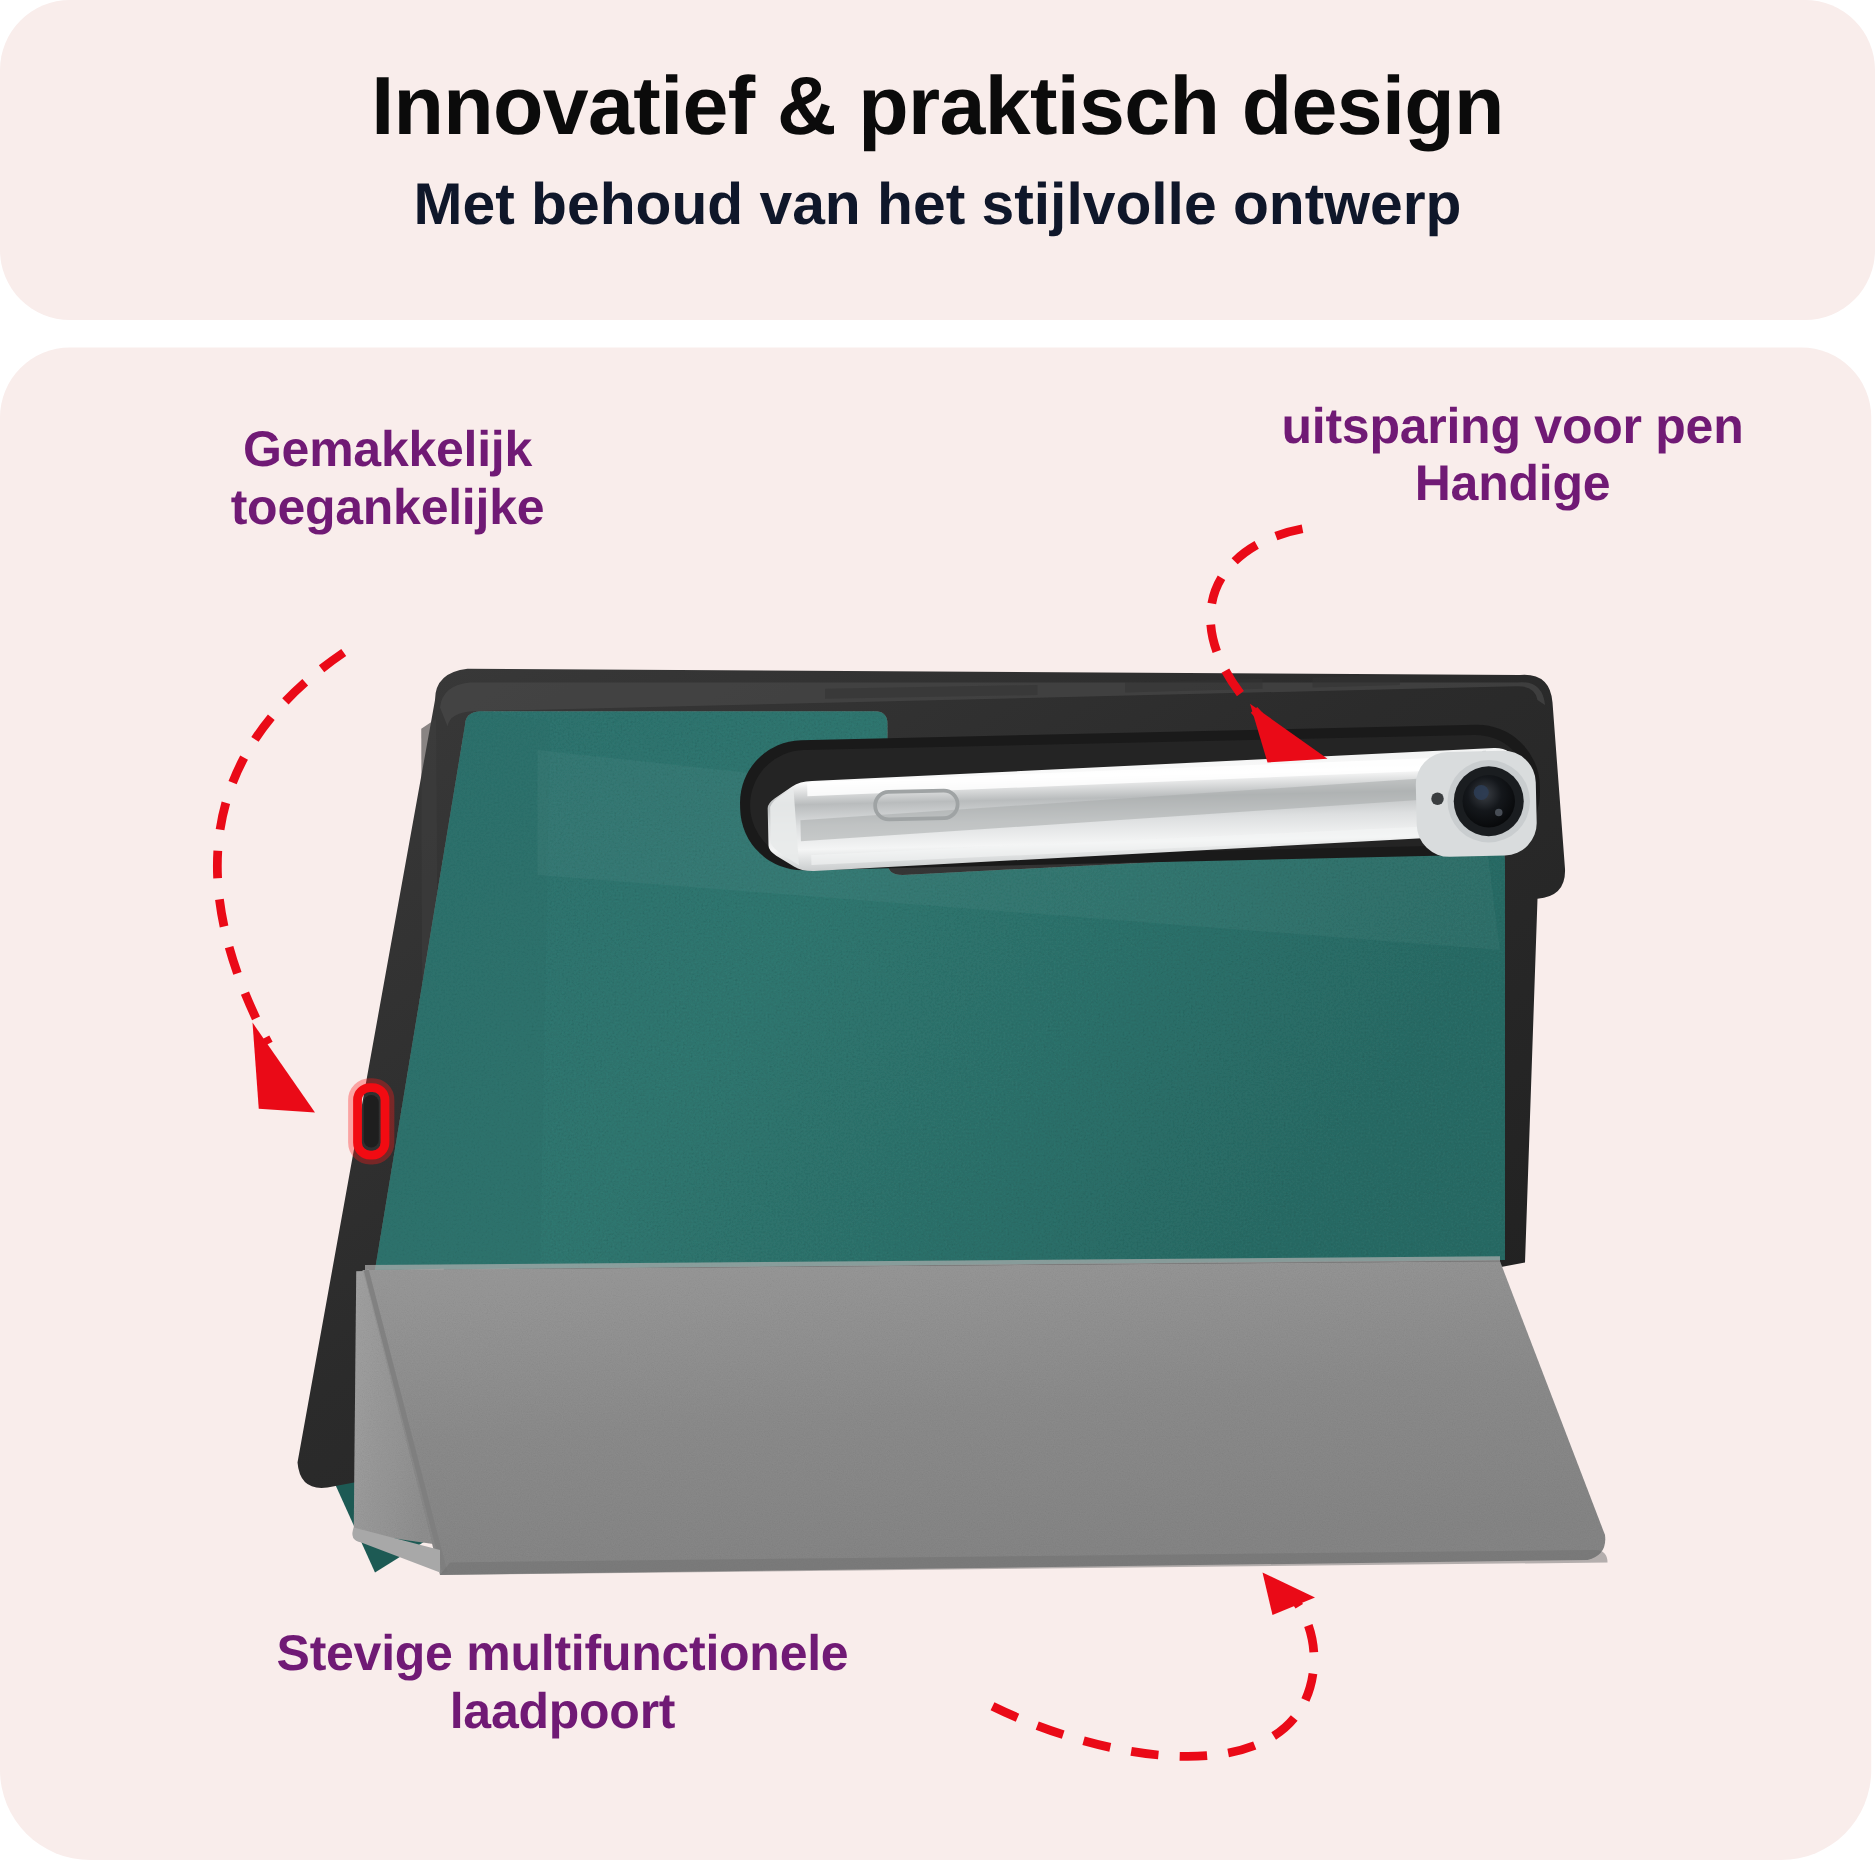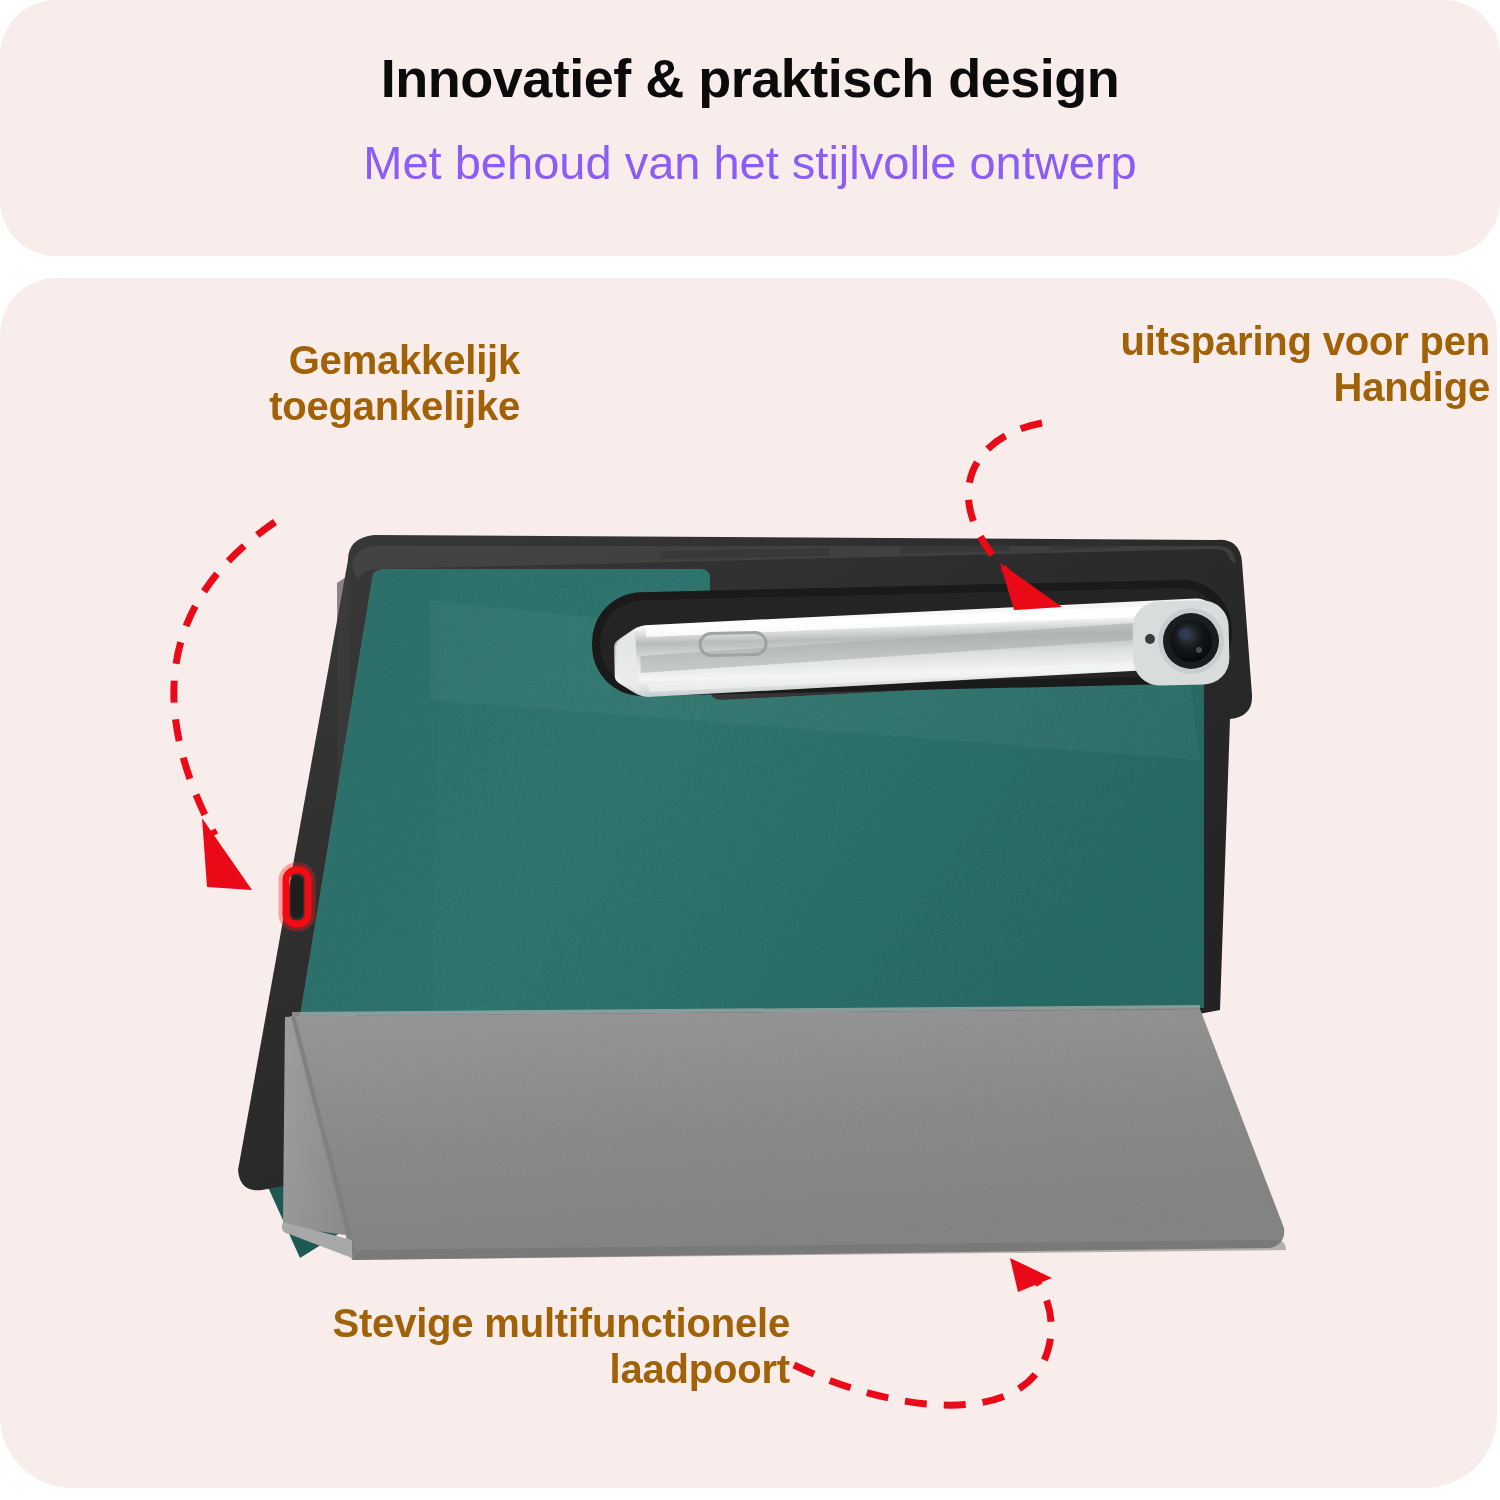--- a/index.html
+++ b/index.html
@@ -40,46 +40,46 @@
     border-radius: 56px 56px 72px 72px;
   }
 
   
   #header-title {
     position: absolute;
     left: 0;
     top: 48px;
     width: 1500px;
     text-align: center;
-    font-size: 54px;
+    font-size: 66px;
     font-weight: 700;
     letter-spacing: -0.5px;
     color: #0b0b0b;
     line-height: 1.12;
   }
   #header-subtitle {
     position: absolute;
     left: 0;
     top: 137px;
     width: 1500px;
     text-align: center;
     font-size: 47px;
-    font-weight: 400;
-    color: #8b5cf6;
+    font-weight: 700;
+    color: #0f172a;
     line-height: 1.12;
   }
 
   
   .callout {
     position: absolute;
     font-weight: 700;
-    color: #a16207;
+    color: #701a75;
     font-size: 40px;
     line-height: 1.16;
-    text-align: right;
+    text-align: center;
     letter-spacing: -0.2px;
   }
   #callout-charging-port { left: 100px; top: 337px; width: 420px; }
   #callout-pen-slot      { left: 930px; top: 318px; width: 560px; }
   #callout-stand         { left: 110px; top: 1300px; width: 680px; }
 
   
   .arrow-svg {
     position: absolute;
     overflow: visible;

